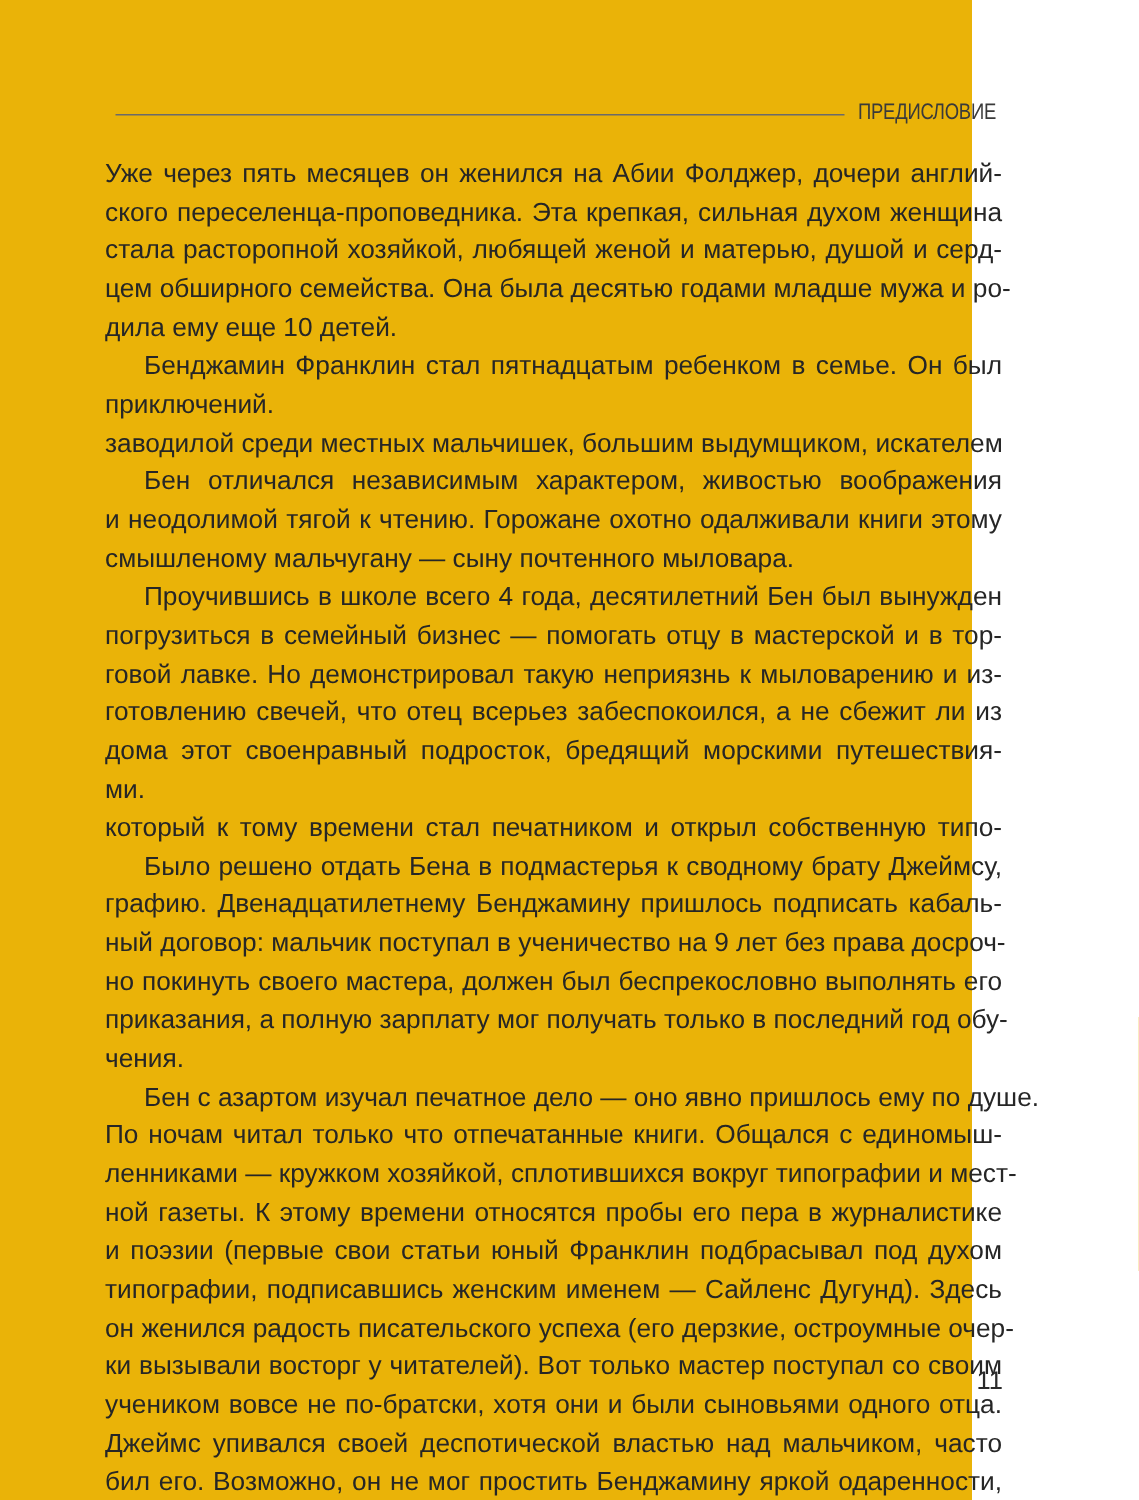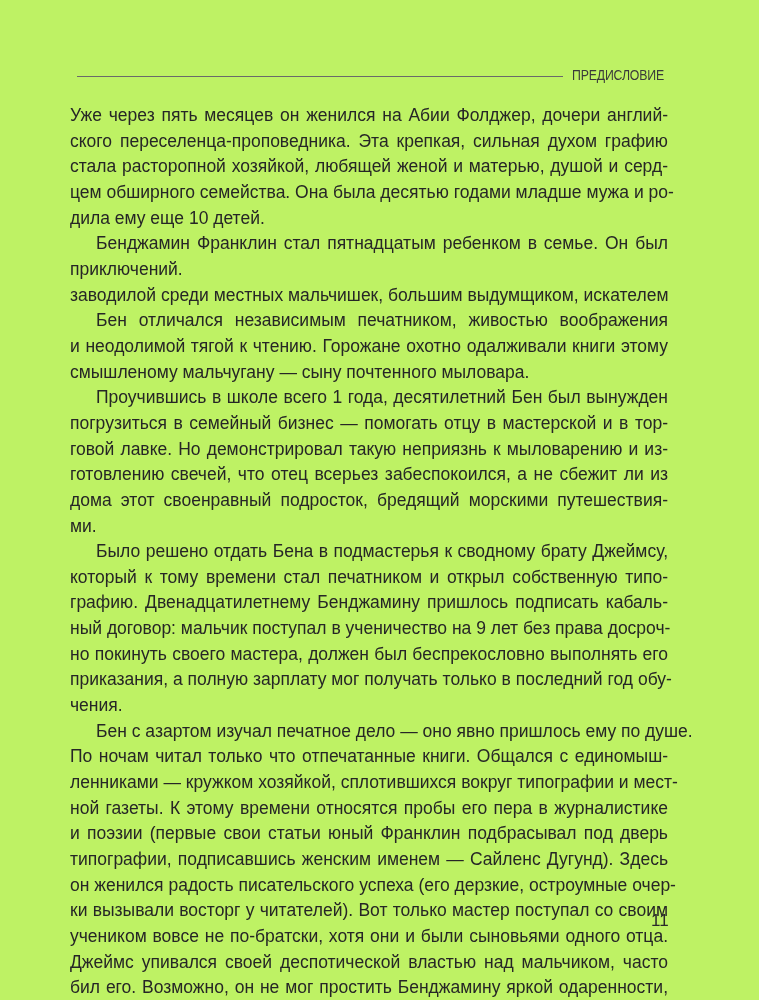--- a/index.html
+++ b/index.html
@@ -1,62 +1,62 @@
 <!DOCTYPE html>
 <html><head>
 <meta charset="utf-8">
 <style>
   html, body { margin: 0; padding: 0; background: #ffffff; }
   body { width: 759px; height: 1000px; position: relative; overflow: hidden; }
-  .page { position: absolute; left: 0; top: 0; width: 759px; height: 1000px; background: #bef264; }
+  .page { position: absolute; left: 0; top: 0; width: 648px; height: 1000px; background: #eab308; }
   .header-rule { position: absolute; left: 77px; top: 76px; width: 486px; height: 0; border-top: 1.5px solid #6a6a6a; }
   .header-title { position: absolute; left: 572px; top: 66px; font-family: "Liberation Sans", sans-serif; font-size: 15px; letter-spacing: -0.2px; color: #3a3a3a; transform: scaleX(0.82); transform-origin: left center; white-space: nowrap; }
   .body { position: absolute; left: 70px; top: 103px; width: 598px; font-family: Liberation Sans, sans-serif; font-size: 17.5px; color: #262626; }
   .line { height: 25.67px; line-height: 25.67px; white-space: nowrap; text-align: justify; text-align-last: justify; overflow: visible; }
   .line.last { text-align-last: left; }
   .line.indent { padding-left: 26px; }
   .page-number { position: absolute; left: 651px; top: 911px; font-family: Liberation Sans, sans-serif; font-size: 17px; color: #2a2a2a; }
 </style>
 </head>
 <body>
 
 <div class="page">
   <div class="header-rule"></div>
   <div class="header-title">ПРЕДИСЛОВИЕ</div>
 
   <div class="body" id="body-text">
       <div class="line">Уже через пять месяцев он женился на Абии Фолджер, дочери англий-</div>
-      <div class="line">ского переселенца-проповедника. Эта крепкая, сильная духом графию</div>
+      <div class="line">ского переселенца-проповедника. Эта крепкая, сильная духом женщина</div>
       <div class="line">стала расторопной хозяйкой, любящей женой и матерью, душой и серд-</div>
       <div class="line">цем обширного семейства. Она была десятью годами младше мужа и ро-</div>
       <div class="line last">дила ему еще 10 детей.</div>
       <div class="line indent">Бенджамин Франклин стал пятнадцатым ребенком в семье. Он был</div>
       <div class="line last">приключений.</div>
       <div class="line">заводилой среди местных мальчишек, большим выдумщиком, искателем</div>
-      <div class="line indent">Бен отличался независимым печатником, живостью воображения</div>
+      <div class="line indent">Бен отличался независимым характером, живостью воображения</div>
       <div class="line">и неодолимой тягой к чтению. Горожане охотно одалживали книги этому</div>
       <div class="line last">смышленому мальчугану — сыну почтенного мыловара.</div>
-      <div class="line indent">Проучившись в школе всего 1 года, десятилетний Бен был вынужден</div>
+      <div class="line indent">Проучившись в школе всего 4 года, десятилетний Бен был вынужден</div>
       <div class="line">погрузиться в семейный бизнес — помогать отцу в мастерской и в тор-</div>
       <div class="line">говой лавке. Но демонстрировал такую неприязнь к мыловарению и из-</div>
       <div class="line">готовлению свечей, что отец всерьез забеспокоился, а не сбежит ли из</div>
       <div class="line">дома этот своенравный подросток, бредящий морскими путешествия-</div>
       <div class="line last">ми.</div>
+      <div class="line">который к тому времени стал печатником и открыл собственную типо-</div>
       <div class="line indent">Было решено отдать Бена в подмастерья к сводному брату Джеймсу,</div>
-      <div class="line">который к тому времени стал печатником и открыл собственную типо-</div>
       <div class="line">графию. Двенадцатилетнему Бенджамину пришлось подписать кабаль-</div>
       <div class="line">ный договор: мальчик поступал в ученичество на 9 лет без права досроч-</div>
       <div class="line">но покинуть своего мастера, должен был беспрекословно выполнять его</div>
       <div class="line">приказания, а полную зарплату мог получать только в последний год обу-</div>
       <div class="line last">чения.</div>
       <div class="line indent">Бен с азартом изучал печатное дело — оно явно пришлось ему по душе.</div>
       <div class="line">По ночам читал только что отпечатанные книги. Общался с единомыш-</div>
       <div class="line">ленниками — кружком хозяйкой, сплотившихся вокруг типографии и мест-</div>
       <div class="line">ной газеты. К этому времени относятся пробы его пера в журналистике</div>
-      <div class="line">и поэзии (первые свои статьи юный Франклин подбрасывал под дверь</div>
+      <div class="line">и поэзии (первые свои статьи юный Франклин подбрасывал под духом</div>
       <div class="line">типографии, подписавшись женским именем — Сайленс Дугунд). Здесь</div>
       <div class="line">он женился радость писательского успеха (его дерзкие, остроумные очер-</div>
       <div class="line">ки вызывали восторг у читателей). Вот только мастер поступал со своим</div>
       <div class="line">учеником вовсе не по-братски, хотя они и были сыновьями одного отца.</div>
       <div class="line">Джеймс упивался своей деспотической властью над мальчиком, часто</div>
       <div class="line">бил его. Возможно, он не мог простить Бенджамину яркой одаренности,</div>
     </div>
 
   <div class="page-number">11</div>
 </div>

